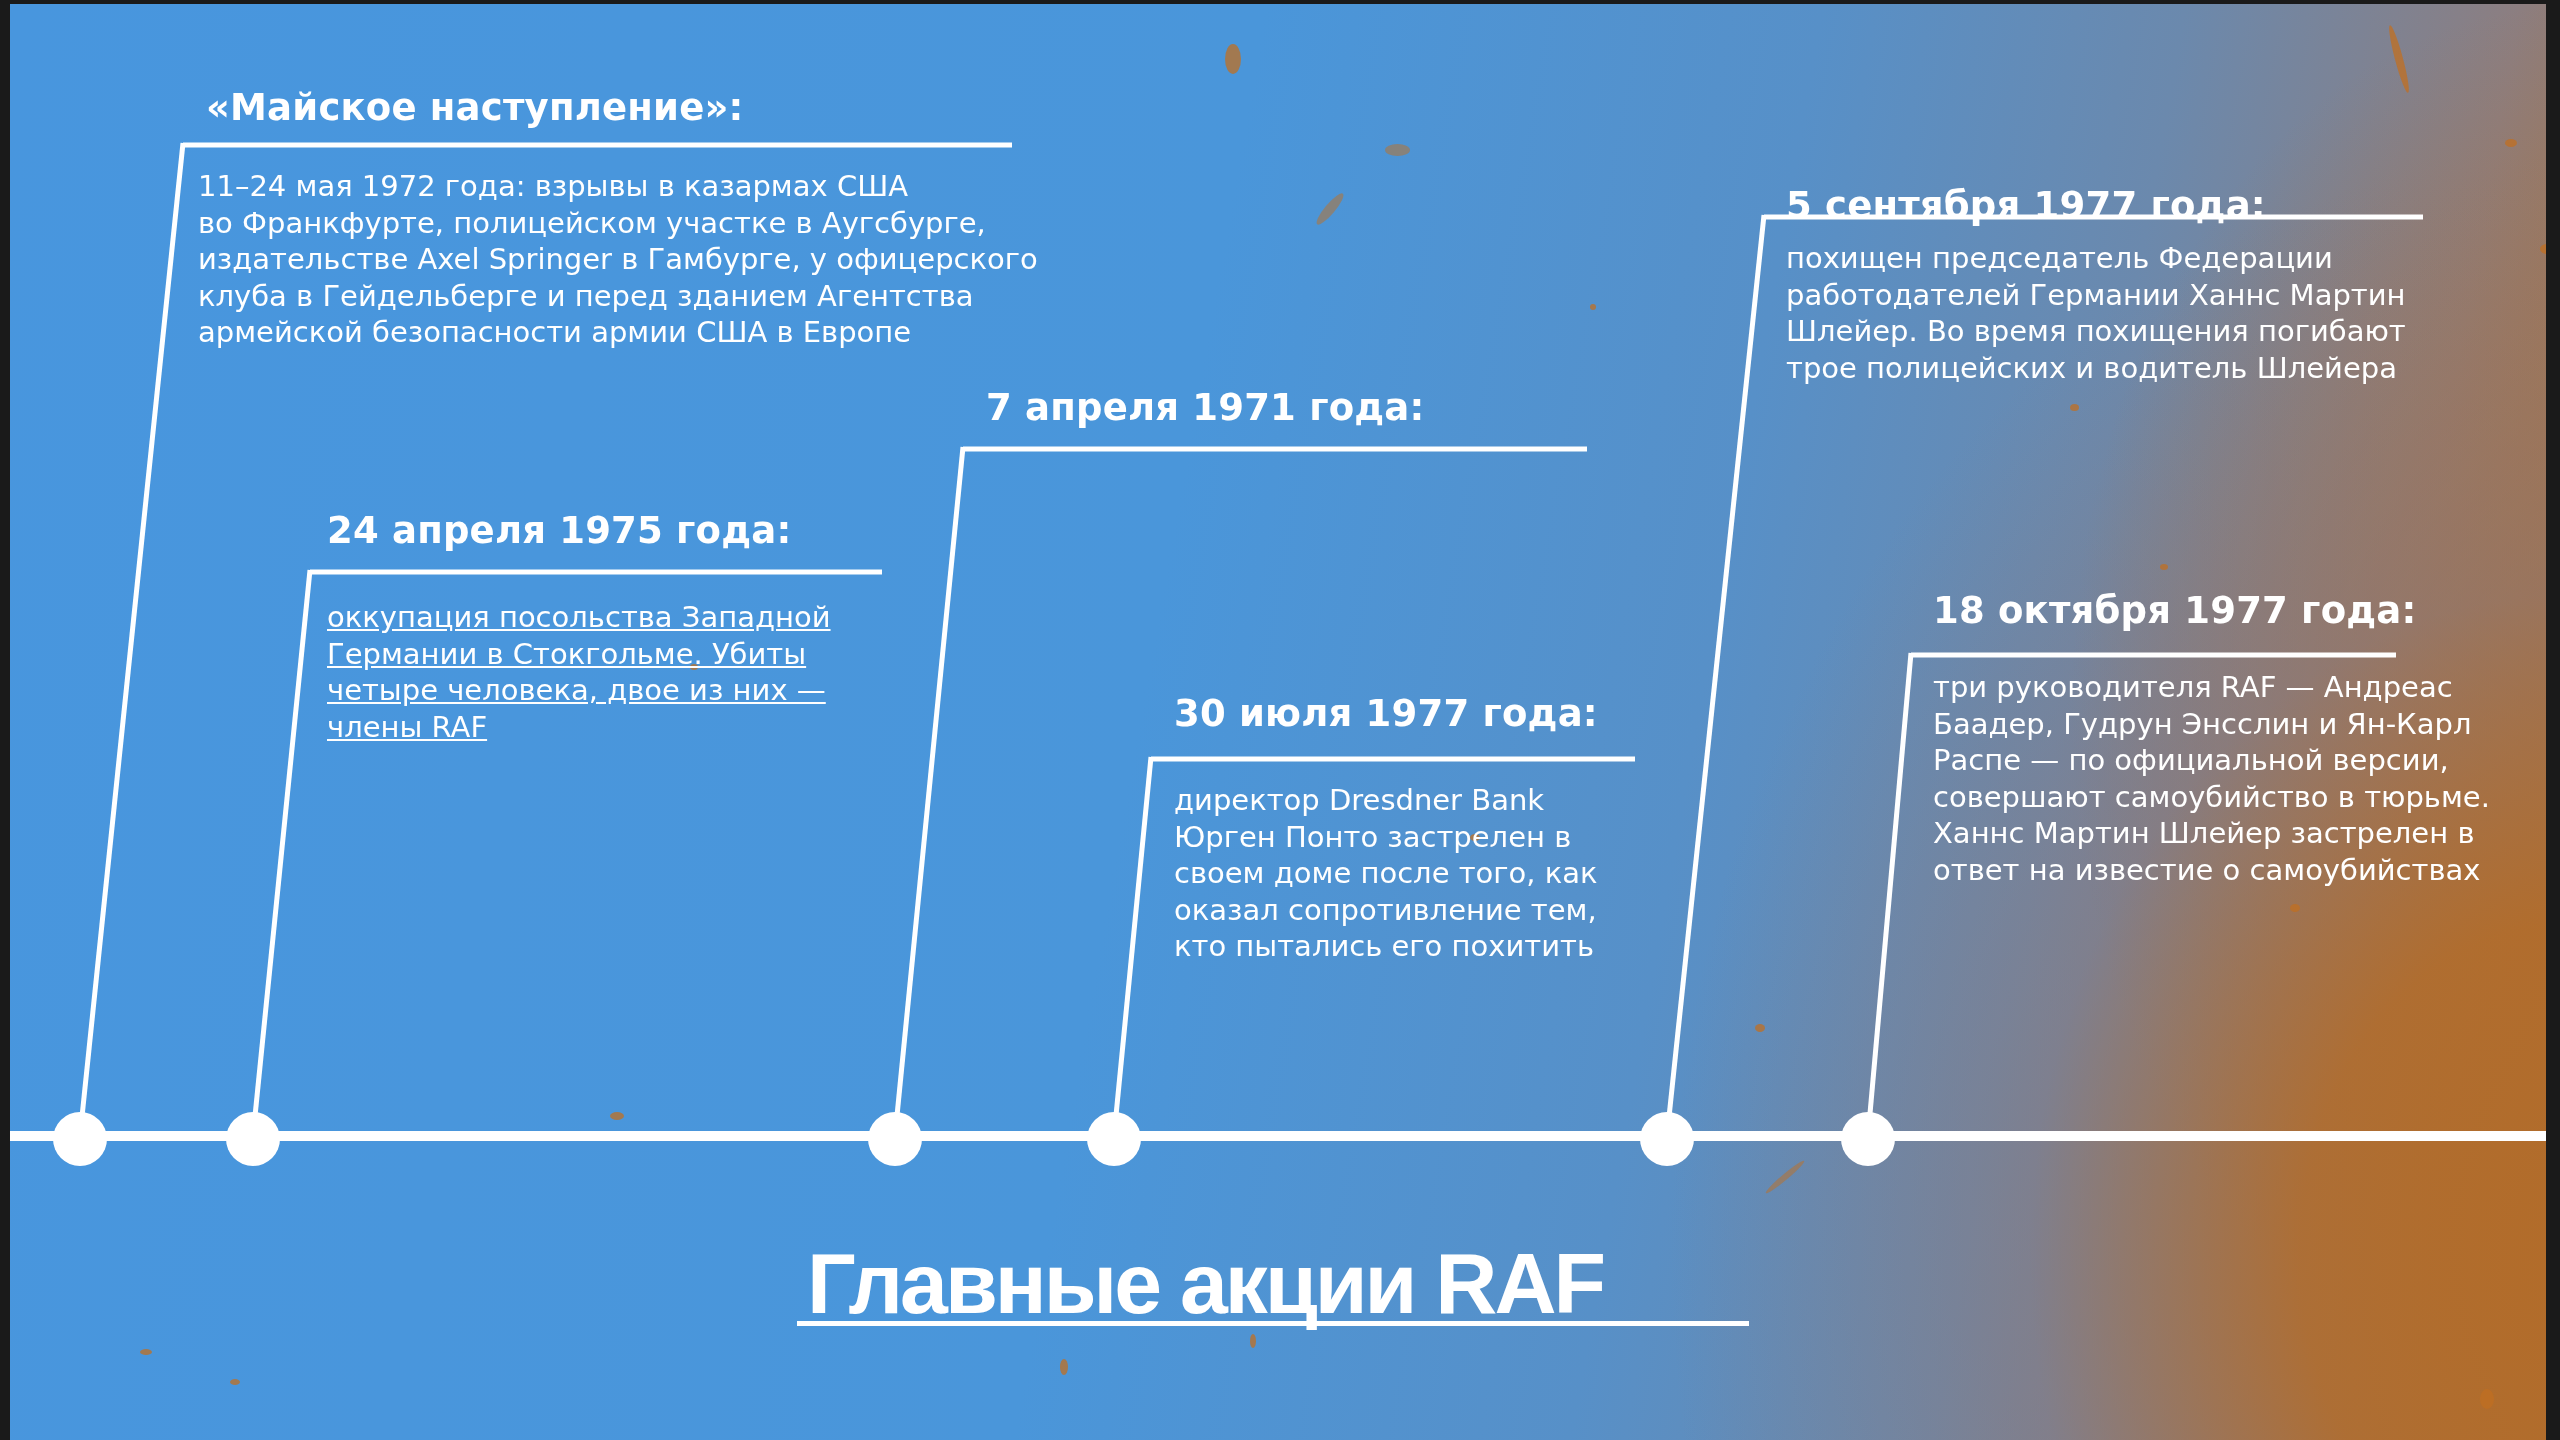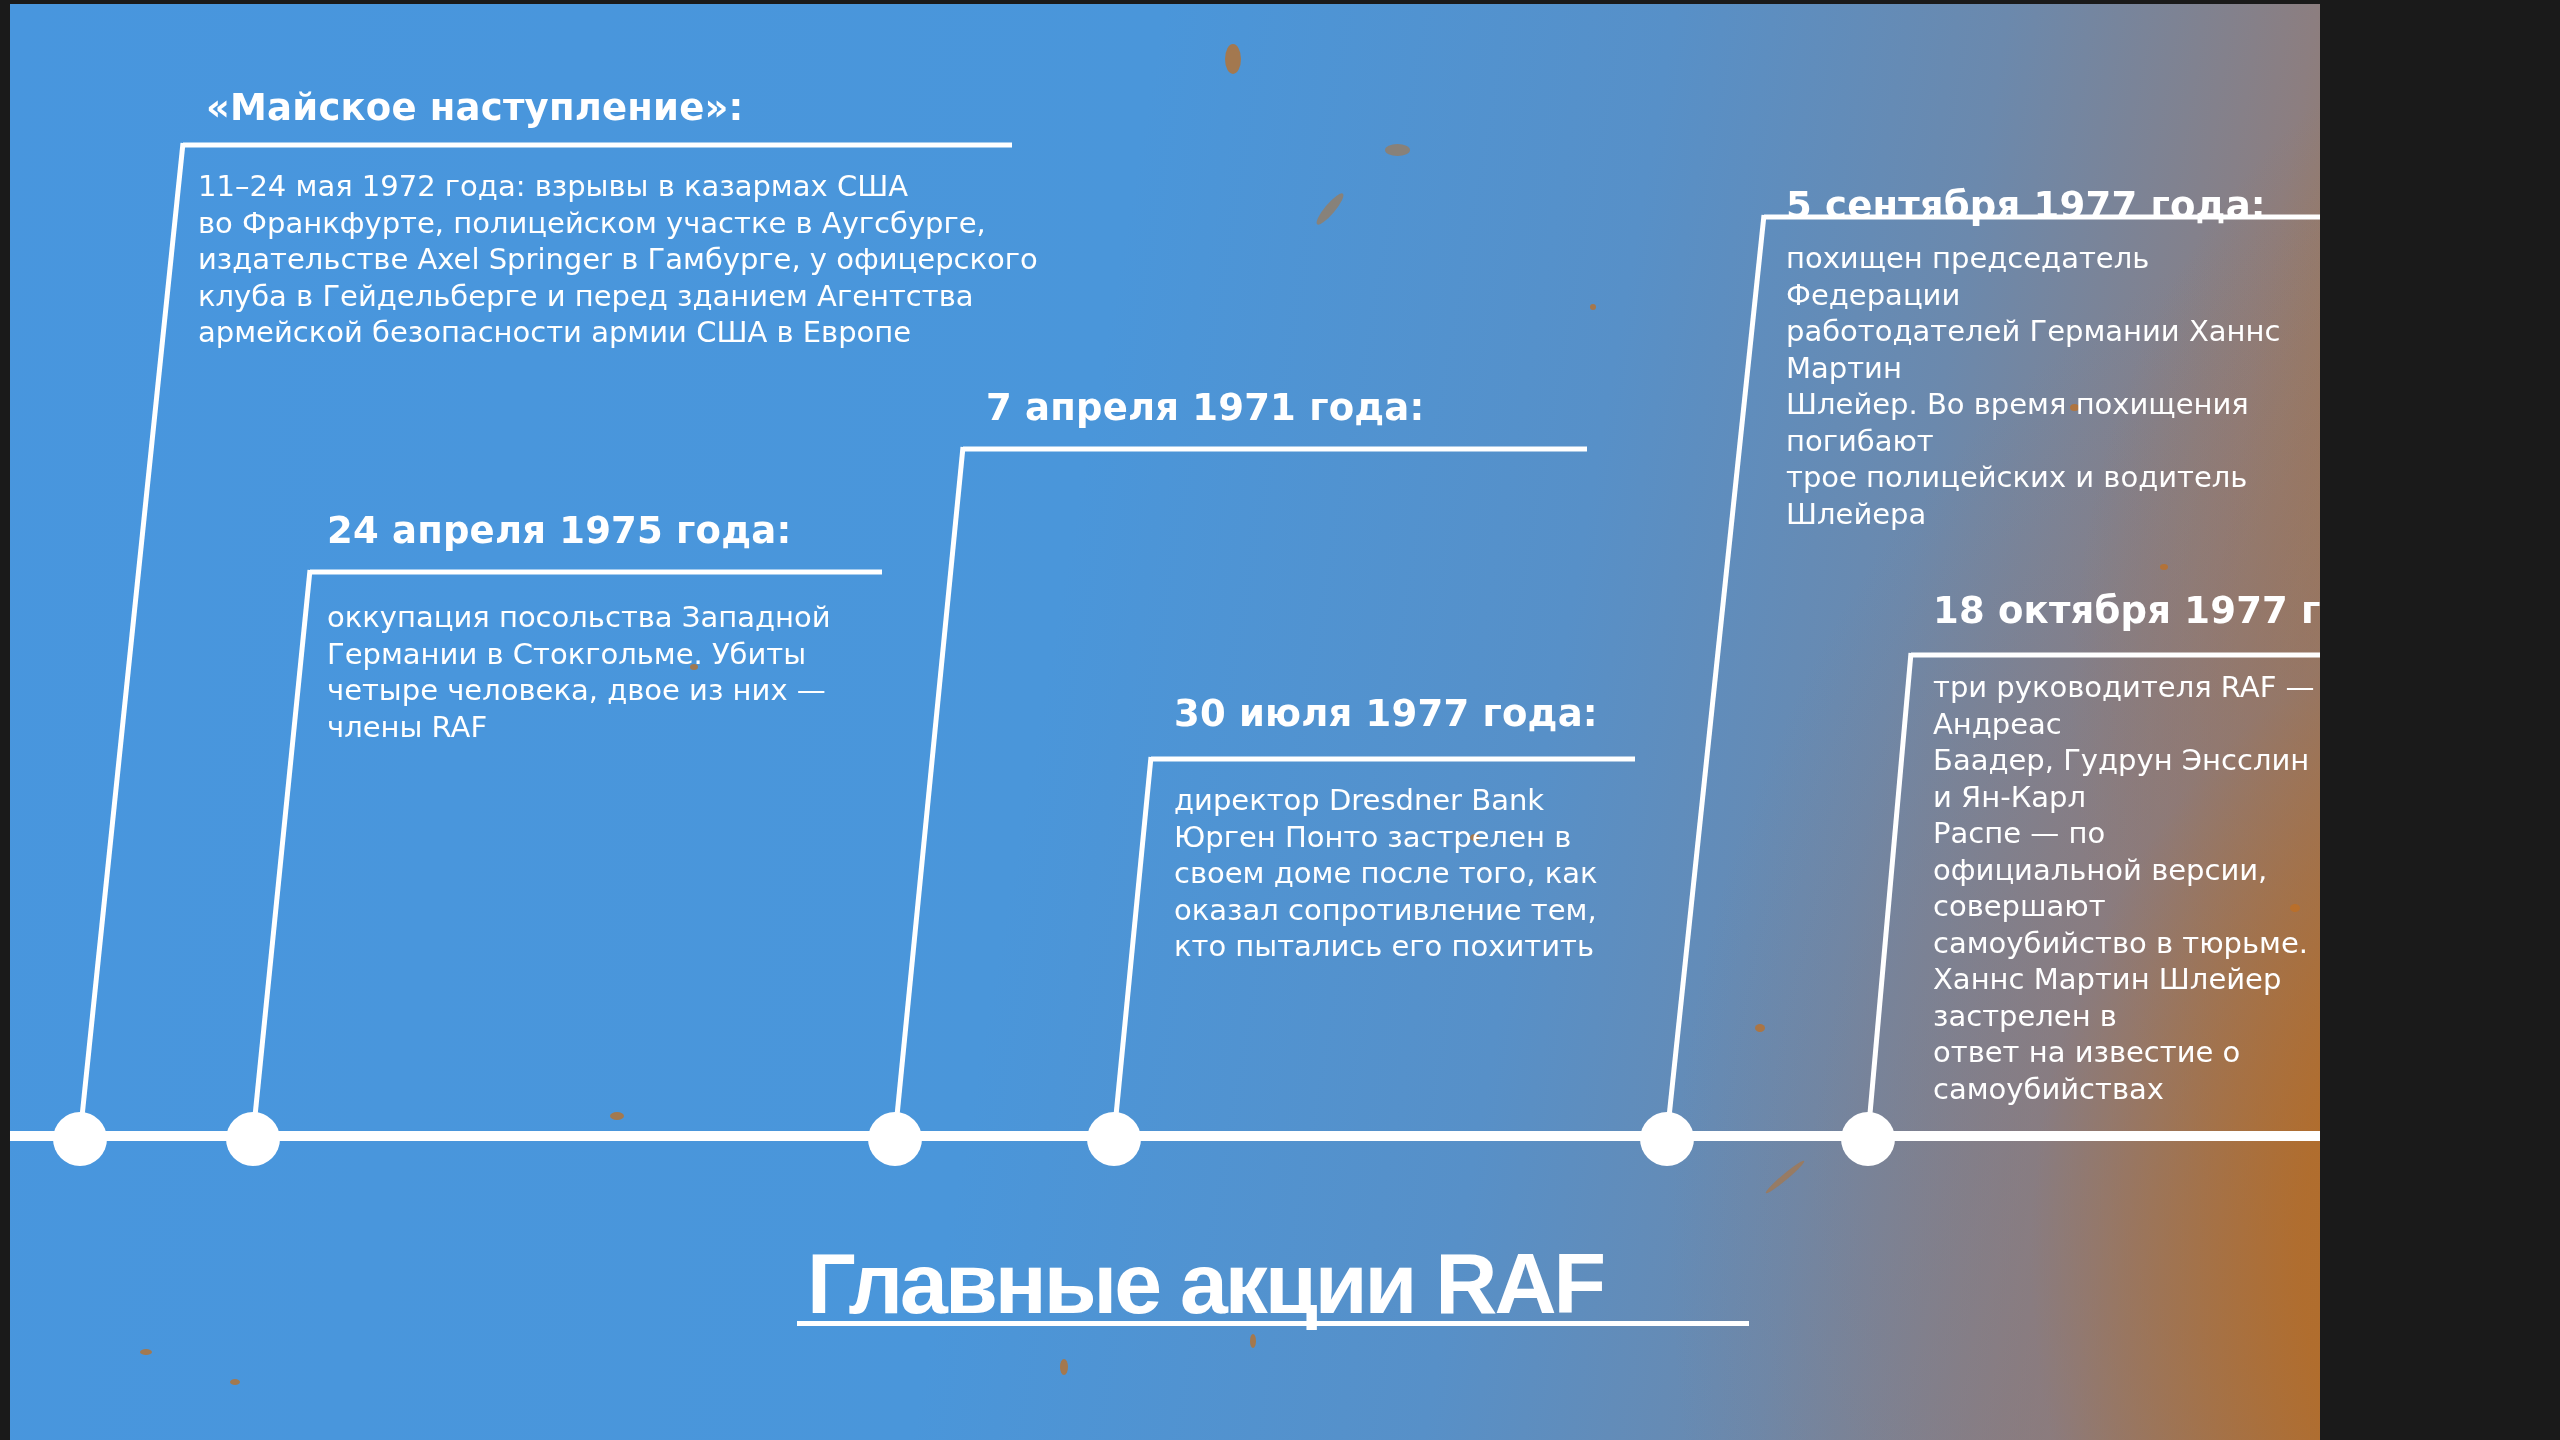--- a/index.html
+++ b/index.html
@@ -2,21 +2,21 @@
 <html><head>
 <meta charset="utf-8">
 <style>
   html, body { margin: 0; padding: 0; }
   body {
     width: 2560px; height: 1440px; overflow: hidden;
     background: #1a1a1a;
     font-family: "DejaVu Sans", "Liberation Sans", sans-serif;
   }
   #slide {
-    position: absolute; left: 10px; top: 4px; width: 2310px; height: 1436px;
+    position: absolute; left: 10px; top: 4px; width: 2536px; height: 1436px;
     overflow: hidden;
     background:
       radial-gradient(ellipse 900px 1100px at 2560px 1250px, rgba(178,108,42,1) 0%, rgba(178,108,42,0.85) 30%, rgba(140,120,120,0.5) 60%, rgba(74,151,220,0) 100%),
       radial-gradient(ellipse 500px 700px at 2560px 700px, rgba(178,108,42,0.7) 0%, rgba(178,108,42,0) 100%),
       linear-gradient(100deg, #4896de 0%, #4a96da 45%, #5790c8 65%, #6b89ad 78%, #8c7e80 90%, #a9733f 100%);
   }
   .speck { position: absolute; border-radius: 50%; background: #c06f22; opacity: .75; }
 
   .svg-layer { position: absolute; left: -10px; top: -4px; width: 2560px; height: 1440px; pointer-events: none; }
 
@@ -94,21 +94,21 @@
   </svg>
 
   <div class="ev-title" style="left:196px;top:82px;">«Майское наступление»:</div>
   <div class="ev-body" style="left:188px;top:164px;">11–24 мая 1972 года: взрывы в казармах США
 во Франкфурте, полицейском участке в Аугсбурге,
 издательстве Axel Springer в Гамбурге, у офицерского
 клуба в Гейдельберге и перед зданием Агентства
 армейской безопасности армии США в Европе</div>
 
   <div class="ev-title" style="left:317px;top:505px;">24 апреля 1975 года:</div>
-  <div class="ev-body" style="left:317px;top:595px;">оккупация посольства Западной
+  <div class="ev-body" style="left:317px;top:595px;text-decoration:underline;">оккупация посольства Западной
 Германии в Стокгольме. Убиты
 четыре человека, двое из них —
 члены RAF</div>
 
   <div class="ev-title" style="left:976px;top:382px;">7 апреля 1971 года:</div>
 
   <div class="ev-title" style="left:1164px;top:688px;">30 июля 1977 года:</div>
   <div class="ev-body" style="left:1164px;top:778px;">директор Dresdner Bank
 Юрген Понто застрелен в
 своем доме после того, как

